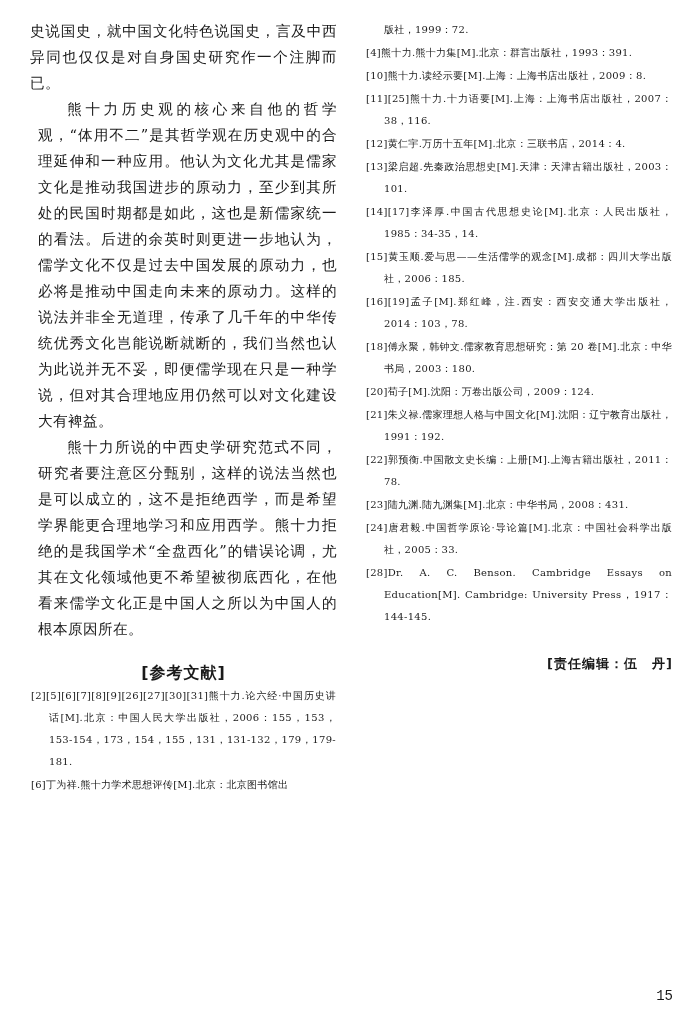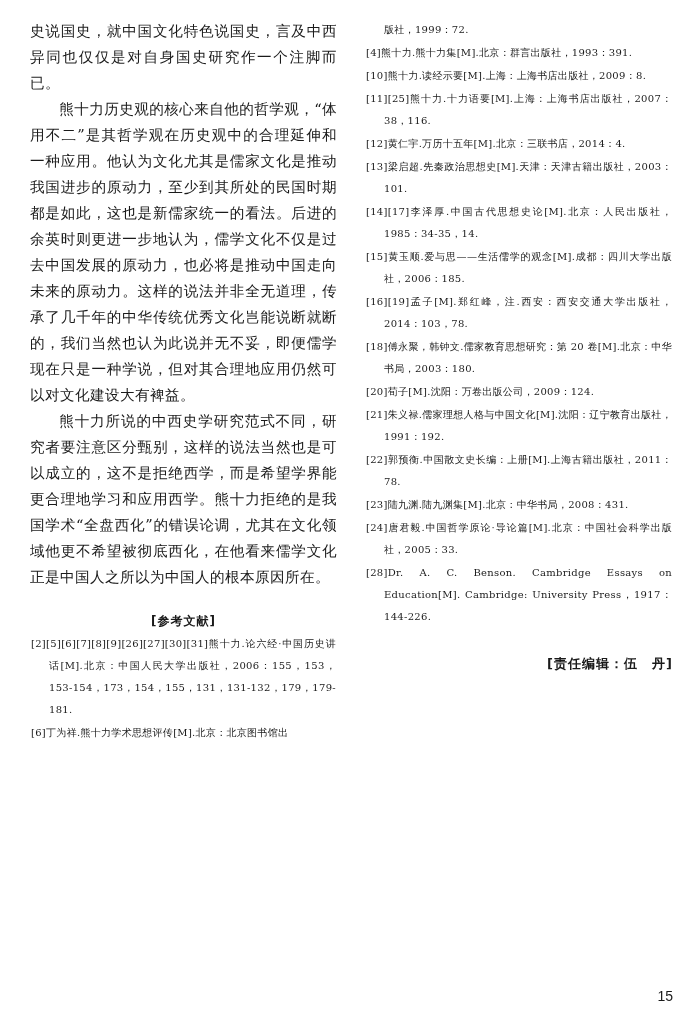--- a/index.html
+++ b/index.html
@@ -2,26 +2,26 @@
 <html><head>
   <meta charset="utf-8">
   <style>
     html, body { margin: 0; padding: 0; background: #ffffff; }
     body { width: 700px; height: 1021px; position: relative; overflow: hidden;
       font-family: "DejaVu Serif", "Liberation Serif", serif; color: #1a1a1a; }
     .col { position: absolute; top: 18px; }
     .col-left { left: 30px; width: 307px; }
     .col-right { left: 365px; width: 308px; }
     .para { margin: 0; font-size: 14.6px; line-height: 26px; text-align: justify; text-align-last: left; letter-spacing: 0.4px; }
-    .para.indent { text-indent: 2em; }
-    .ref-heading { margin: 20px 0 0 0; text-align: center; font-family: "DejaVu Sans", "Liberation Sans", sans-serif; font-weight: bold; font-size: 12px; line-height: 22px; letter-spacing: 1px; }
+    .para.indent { text-indent: 2em; margin-left: 8px; }
+    .ref-heading { margin: 20px 0 0 0; text-align: center; font-family: "DejaVu Sans", "Liberation Sans", sans-serif; font-weight: bold; font-size: 16px; line-height: 22px; letter-spacing: 1px; }
     .ref { margin: 1px; font-size: 10px; line-height: 22px; padding-left: 18px; text-indent: -18px; text-align: justify; text-align-last: left; letter-spacing: 0.3px; }
     .ref.cont { padding-left: 18px; text-indent: 0; }
     .editor { margin-top: 26px; text-align: right; font-family: "DejaVu Sans", "Liberation Sans", sans-serif; font-weight: bold; font-size: 13px; line-height: 20px; letter-spacing: 1px; }
-    .page-number { position: absolute; right: 27px; top: 988px; font-size: 14px; font-family: Liberation Sans, sans-serif; }
+    .page-number { position: absolute; right: 27px; top: 988px; font-size: 14px; font-family: Liberation Mono, monospace; }
   </style>
 </head>
 <body>
 
 <div class="col col-left">
   <p class="para">史说国史，就中国文化特色说国史，言及中西异同也仅仅是对自身国史研究作一个注脚而已。</p>
   <p class="para indent">熊十力历史观的核心来自他的哲学观，“体用不二”是其哲学观在历史观中的合理延伸和一种应用。他认为文化尤其是儒家文化是推动我国进步的原动力，至少到其所处的民国时期都是如此，这也是新儒家统一的看法。后进的余英时则更进一步地认为，儒学文化不仅是过去中国发展的原动力，也必将是推动中国走向未来的原动力。这样的说法并非全无道理，传承了几千年的中华传统优秀文化岂能说断就断的，我们当然也认为此说并无不妥，即便儒学现在只是一种学说，但对其合理地应用仍然可以对文化建设大有裨益。</p>
   <p class="para indent">熊十力所说的中西史学研究范式不同，研究者要注意区分甄别，这样的说法当然也是可以成立的，这不是拒绝西学，而是希望学界能更合理地学习和应用西学。熊十力拒绝的是我国学术“全盘西化”的错误论调，尤其在文化领域他更不希望被彻底西化，在他看来儒学文化正是中国人之所以为中国人的根本原因所在。</p>
 
   <div class="ref-heading">[参考文献]</div>
@@ -38,18 +38,18 @@
   <p class="ref">[13]梁启超.先秦政治思想史[M].天津：天津古籍出版社，2003：101.</p>
   <p class="ref">[14][17]李泽厚.中国古代思想史论[M].北京：人民出版社，1985：34-35，14.</p>
   <p class="ref">[15]黄玉顺.爱与思——生活儒学的观念[M].成都：四川大学出版社，2006：185.</p>
   <p class="ref">[16][19]孟子[M].郑红峰，注.西安：西安交通大学出版社，2014：103，78.</p>
   <p class="ref">[18]傅永聚，韩钟文.儒家教育思想研究：第 20 卷[M].北京：中华书局，2003：180.</p>
   <p class="ref">[20]荀子[M].沈阳：万卷出版公司，2009：124.</p>
   <p class="ref">[21]朱义禄.儒家理想人格与中国文化[M].沈阳：辽宁教育出版社，1991：192.</p>
   <p class="ref">[22]郭预衡.中国散文史长编：上册[M].上海古籍出版社，2011：78.</p>
   <p class="ref">[23]陆九渊.陆九渊集[M].北京：中华书局，2008：431.</p>
   <p class="ref">[24]唐君毅.中国哲学原论·导论篇[M].北京：中国社会科学出版社，2005：33.</p>
-  <p class="ref">[28]Dr. A. C. Benson. Cambridge Essays on Education[M]. Cambridge: University Press，1917：144-226.</p>
+  <p class="ref">[28]Dr. A. C. Benson. Cambridge Essays on Education[M]. Cambridge: University Press，1917：144-145.</p>
 
   <div class="editor">[责任编辑：伍　丹]</div>
 </div>
 
 <div class="page-number">15</div>
 
 </body></html>

